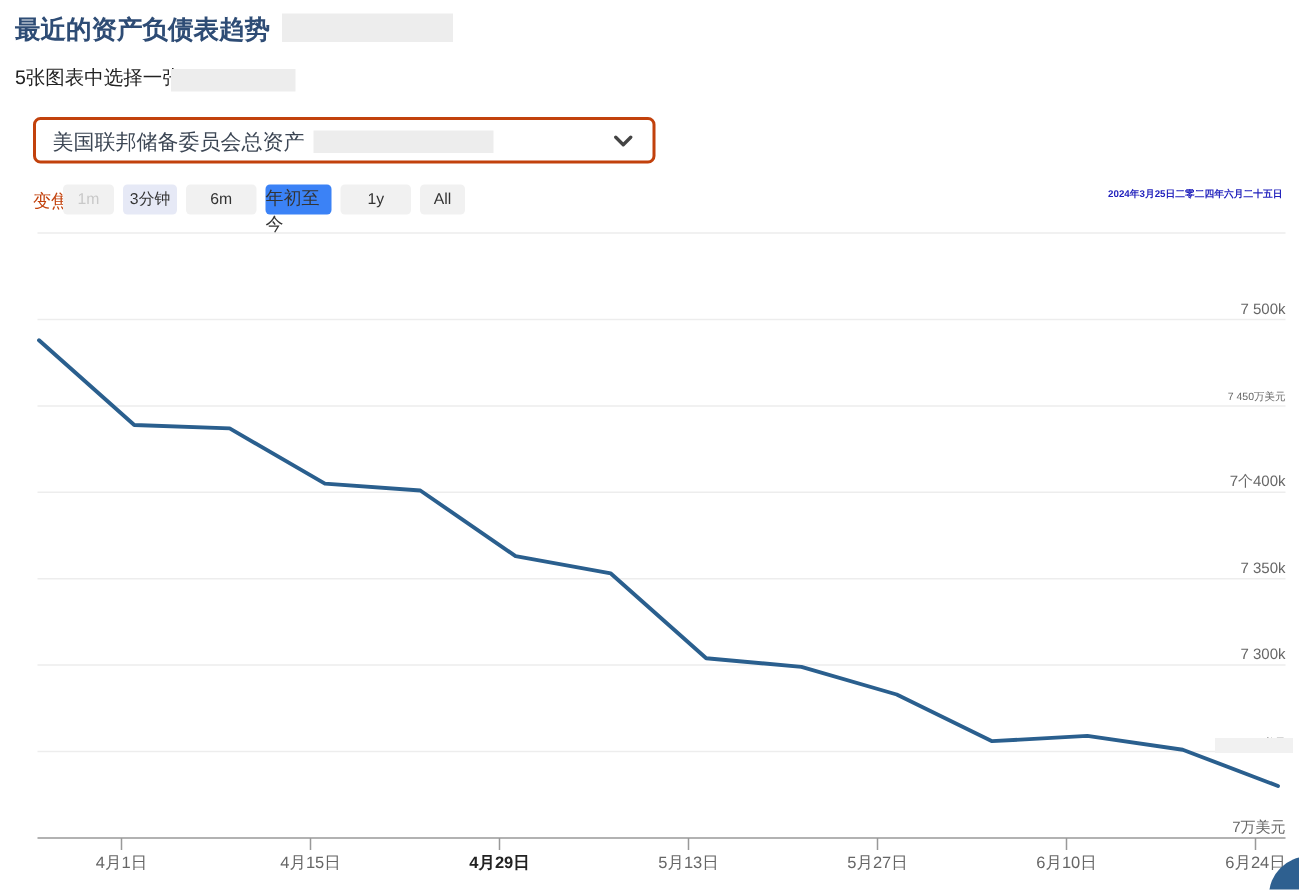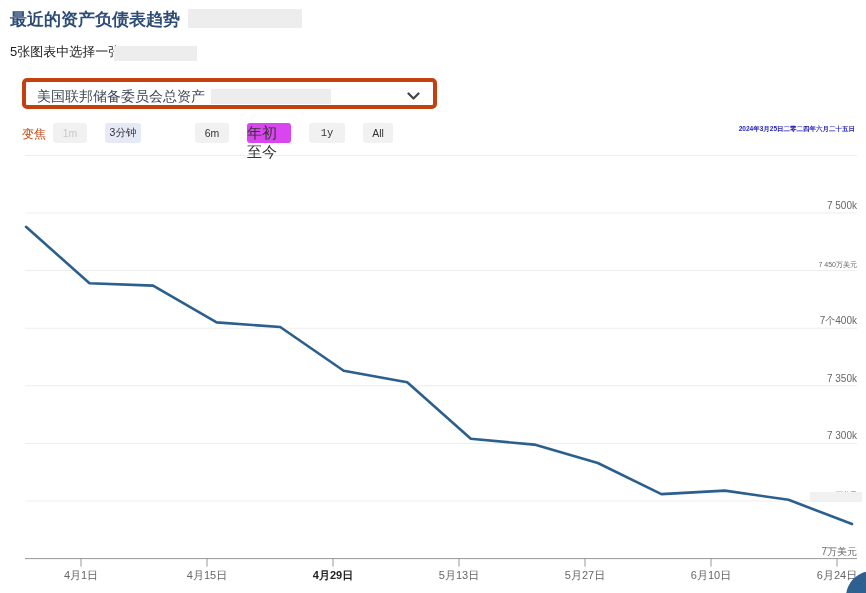--- a/index.html
+++ b/index.html
@@ -4,32 +4,32 @@
 <style>
   html,body{margin:0;padding:0}
   body{width:866px;height:593px;position:relative;overflow:hidden;background:#ffffff;
        font-family:"Liberation Sans",sans-serif}
   .abs{position:absolute}
   #page-title{left:10px;top:8px;font-size:17px;font-weight:bold;color:#2e4c75}
   .artifact{background:#ededed}
   #artifact-title{left:188px;top:9px;width:114px;height:19px}
   #subtitle{left:10px;top:43px;font-size:13px;color:#222}
   #artifact-subtitle{left:114px;top:46px;width:83px;height:15px}
-  #chart-dropdown{left:22px;top:78px;width:415px;height:31px;border:4px solid #c2410c;
+  #chart-dropdown{left:22px;top:78px;width:415px;height:31px;border:2px solid #c2410c;
        border-radius:5px;background:#fff;box-sizing:border-box;cursor:pointer}
   #dropdown-label{position:absolute;left:11px;top:0;line-height:29px;font-size:14px;color:#3c4654;white-space:nowrap}
   #artifact-dropdown{position:absolute;left:185px;top:7px;width:120px;height:15px;background:#ededed}
   #dropdown-chevron{position:absolute;right:13px;top:10px}
   #zoom-label{left:22px;top:126px;font-size:12px;color:#c2410c}
-  #zoom-buttons{left:53px;top:123px;display:flex;gap:18px}
+  #zoom-buttons{left:42px;top:123px;display:flex;gap:6px}
   .zbtn{height:20px;border-radius:3px;display:flex;align-items:center;justify-content:center;
         font-size:10.5px;color:#333;background:#f1f1f1;cursor:pointer;box-sizing:border-box}
   .zbtn.disabled{color:#c9c9c9;cursor:default}
   .zbtn.selected{background:#e6e9f6}
-  .zbtn.plain{background:#d946ef;font-size:15px;align-items:flex-start;padding-top:1px}
+  .zbtn.plain{background:#3b82f6;font-size:12px;align-items:flex-start;padding-top:1px}
   #date-range{right:11px;top:125px;font-size:6.5px;font-weight:bold;color:#2323bd;letter-spacing:0}
   #chart-svg{position:absolute;left:0;top:0}
   #floating-widget-button{left:846px;top:571px;width:52px;height:52px;border-radius:50%;
         background:#2e6090;cursor:pointer}
 </style>
 </head>
 <body>
 
 <svg id="chart-svg" width="866" height="593" viewBox="0 0 866 593">
     <line x1="25" y1="155.4" x2="857" y2="155.4" stroke="#ededed" stroke-width="1"></line>
@@ -76,20 +76,20 @@
   <span id="artifact-dropdown"></span>
   <svg id="dropdown-chevron" width="13" height="9" viewBox="0 0 13 9">
     <path d="M1.5 1.5 L6.5 6.5 L11.5 1.5" fill="none" stroke="#444" stroke-width="2.2" stroke-linecap="round" stroke-linejoin="round"></path>
   </svg>
 </div>
 
 <div class="abs" id="zoom-label">变焦</div>
 <div class="abs" id="zoom-buttons">
     <div class="zbtn disabled" style="width: 34px;">1m</div>
     <div class="zbtn selected" style="width: 36px; background: rgb(230, 233, 246);">3分钟</div>
-    <div class="zbtn " style="width: 34px; margin-left: 36px;">6m</div>
+    <div class="zbtn " style="width: 47px;">6m</div>
     <div class="zbtn plain" style="width: 44px;">年初至今</div>
-    <div class="zbtn " style="width: 36px; font-family: Liberation Mono, monospace;">1y</div>
+    <div class="zbtn " style="width: 47px;">1y</div>
     <div class="zbtn " style="width: 30px; text-align: center;">All</div>
   </div>
 <div class="abs" id="date-range" style="color: rgb(35, 35, 189);">2024年3月25日二零二四年六月二十五日</div>
 
 <div class="abs" id="floating-widget-button" style="background: rgb(46, 96, 144);"></div>
 
 </body></html>

